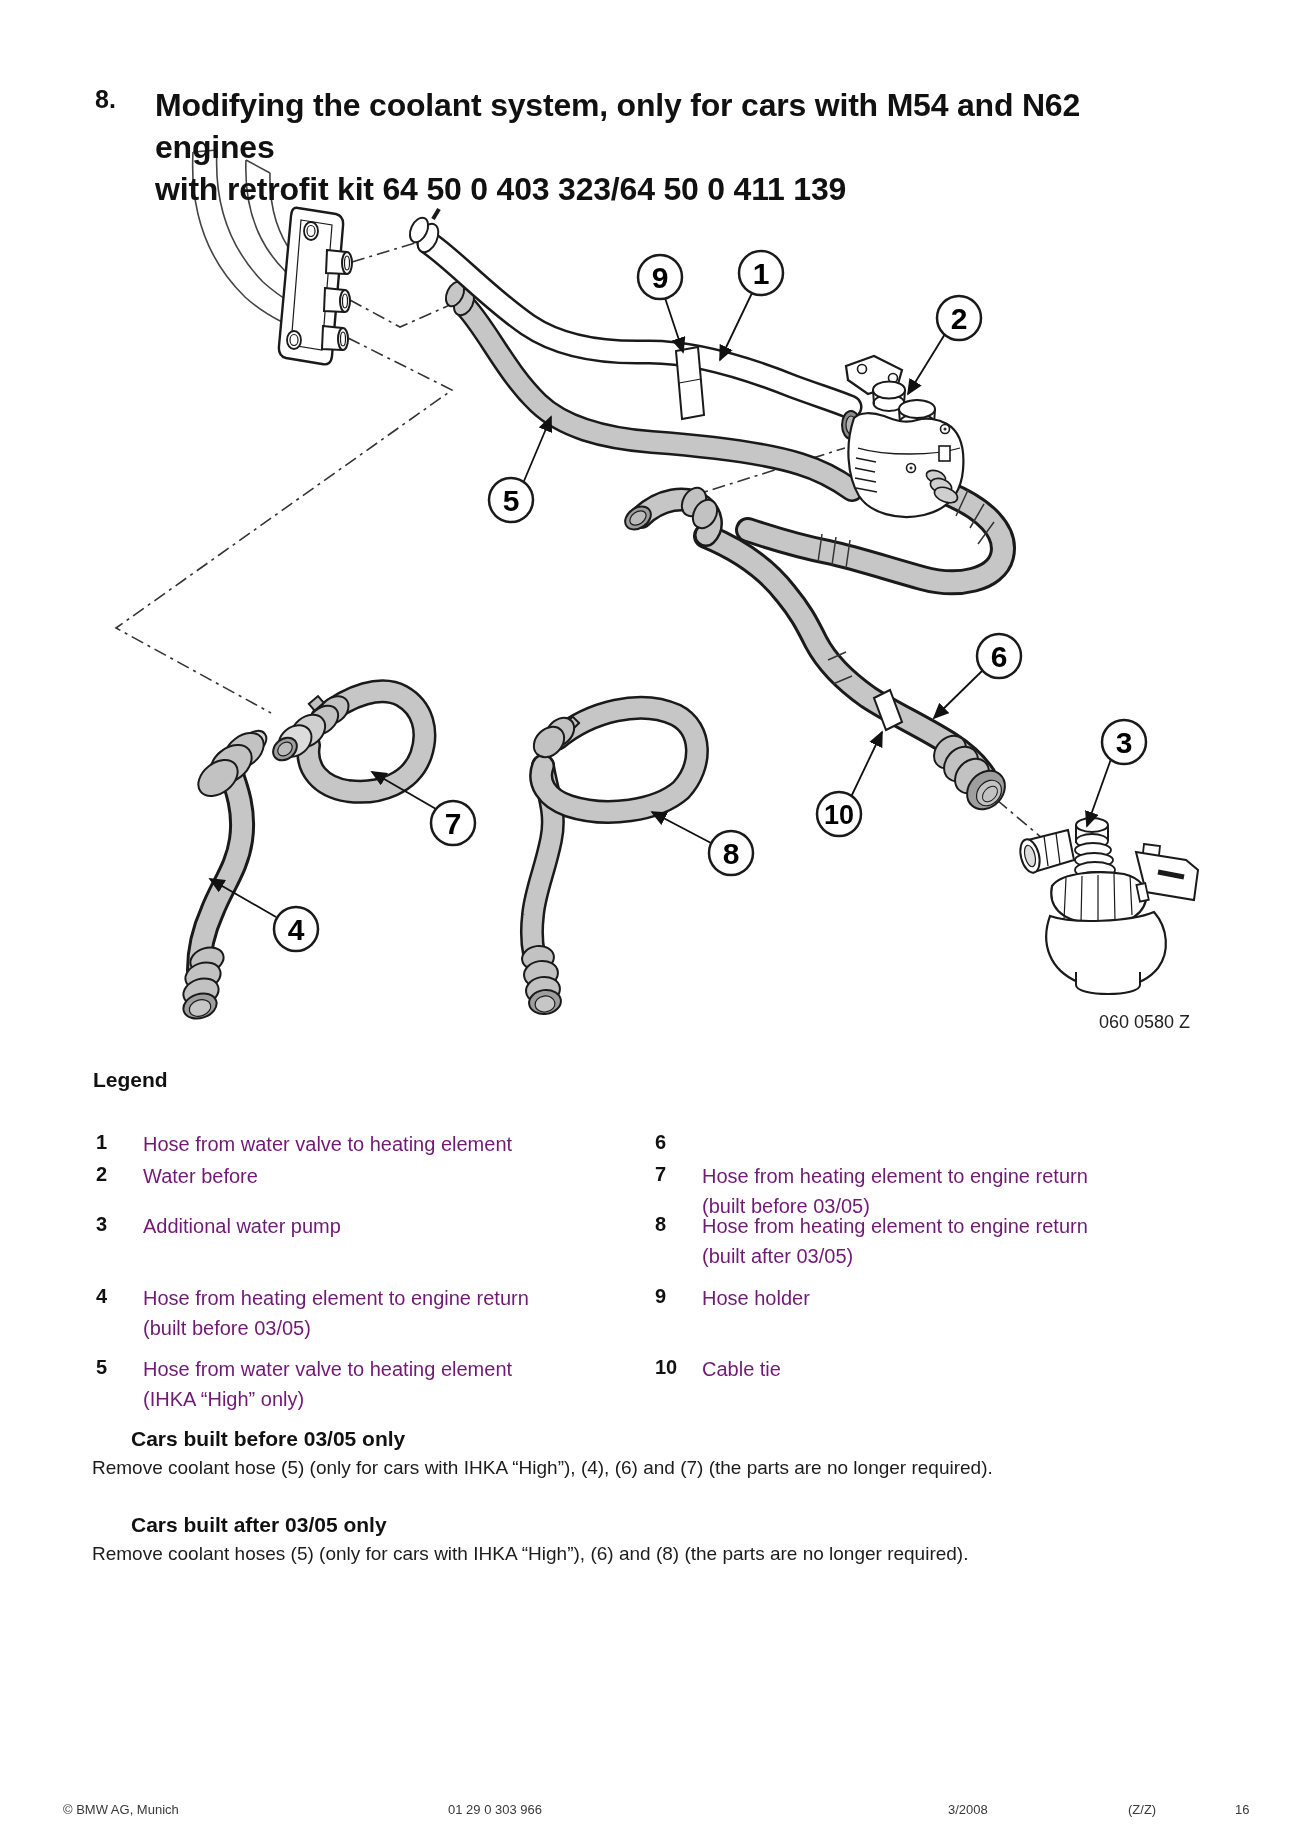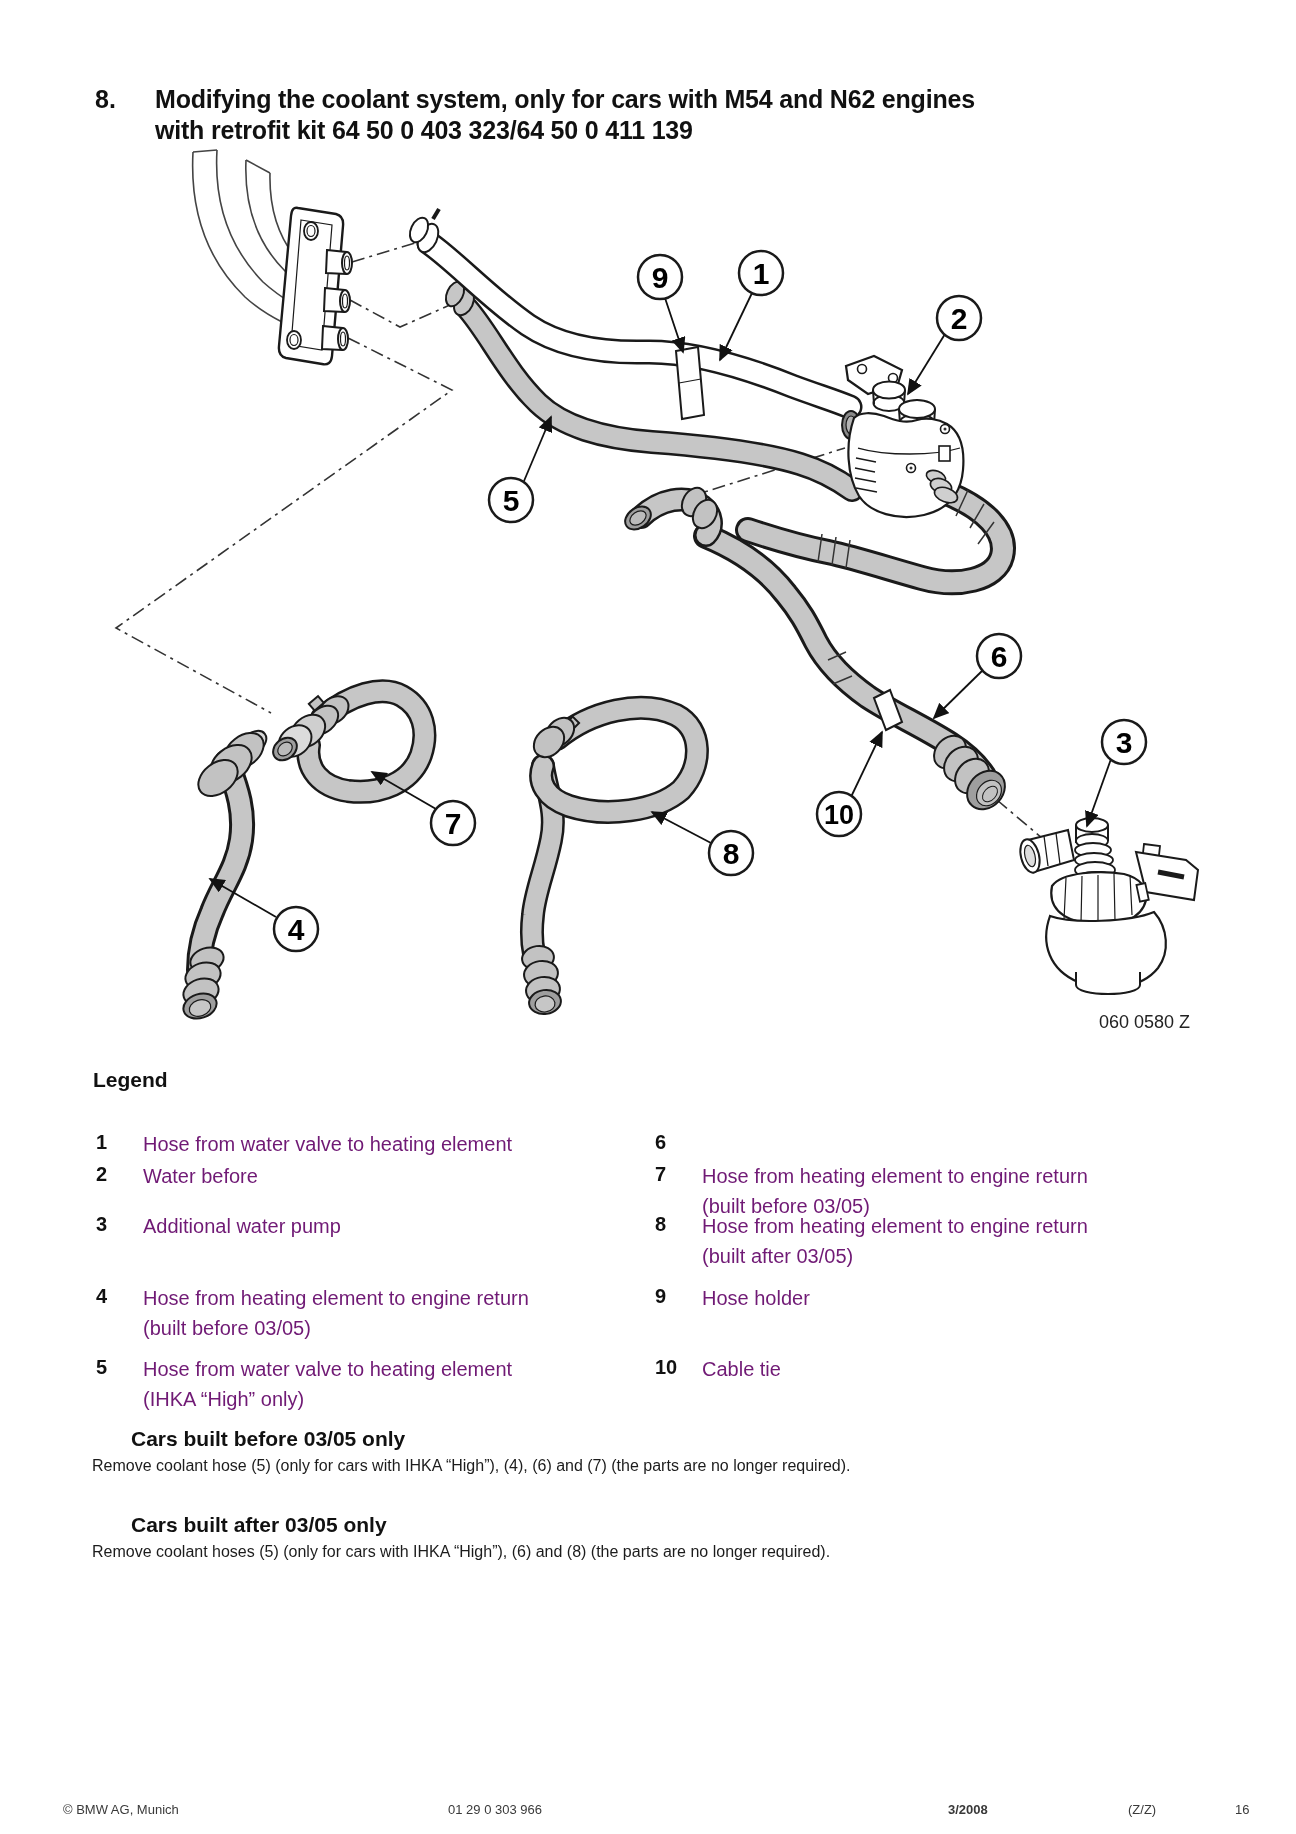--- a/index.html
+++ b/index.html
@@ -1,28 +1,28 @@
 <!DOCTYPE html>
 <html><head>
 <meta charset="utf-8">
 <style>
   html,body{margin:0;padding:0;background:#e8e8e8;}
   .page{position:relative;width:1296px;height:1834px;background:#ffffff;
         font-family:"Liberation Sans",sans-serif;color:#111;overflow:hidden;margin:0 auto;}
   .abs{position:absolute;}
   .heading-num{top:84px;left:95px;font-size:25px;font-weight:bold;line-height:31px;}
-  .heading-title{top:84px;left:155px;width:1020px;font-size:25px;font-weight:bold;
-                 line-height:31px;white-space:pre-line;letter-spacing:-0.2px;}
+  .heading-title{top:84px;left:155px;width:1020px;font-size:32px;font-weight:bold;
+                 line-height:42px;white-space:pre-line;letter-spacing:-0.2px;}
   .diagram-svg{top:0;left:0;width:1296px;height:1834px;}
   .figure-ref{top:1012px;left:890px;width:300px;text-align:right;font-size:18px;color:#222;}
   .legend-title{top:1068px;left:93px;font-size:21px;font-weight:bold;}
   .legend-num{font-size:20px;font-weight:bold;width:44px;}
   .legend-text{font-size:20px;line-height:30px;white-space:pre-line;color:#701a75;}
   .note-heading{font-size:21px;font-weight:bold;margin-left:39px;}
-  .note-body{font-size:16px;color:#1c1c1c;width:1040px;}
+  .note-body{font-size:19px;color:#1c1c1c;width:1040px;}
   .footer-item{top:1802px;font-size:13px;color:#3a3a3a;}
 </style>
 </head>
 <body>
 
 <div class="page">
 
   <svg class="abs diagram-svg" viewBox="0 0 1296 1834">
     <defs>
       <marker id="ah" markerWidth="9" markerHeight="8" refX="8" refY="4" orient="auto">
@@ -311,17 +311,17 @@
   <div class="abs legend-num" style="top:1356px;left:655px;">10</div>
   <div class="abs legend-text" style="top:1354px;left:702px;width:490px;">Cable tie</div>
 
   <div class="abs note-heading" style="top:1427px;left:92px;">Cars built before 03/05 only</div>
   <div class="abs note-body" style="top:1457px;left:92px;">Remove coolant hose (5) (only for cars with IHKA “High”), (4), (6) and (7) (the parts are no longer required).</div>
   <div class="abs note-heading" style="top:1513px;left:92px;">Cars built after 03/05 only</div>
   <div class="abs note-body" style="top:1543px;left:92px;">Remove coolant hoses (5) (only for cars with IHKA “High”), (6) and (8) (the parts are no longer required).</div>
 
   <div class="abs footer-item" style="left:63px;">© BMW AG, Munich</div>
   <div class="abs footer-item" style="left:448px;">01 29 0 303 966</div>
-  <div class="abs footer-item" style="left:948px;font-weight:bold;">3/2008</div>
+  <div class="abs footer-item" style="left:948px;">3/2008</div>
   <div class="abs footer-item" style="left:1128px;">(Z/Z)</div>
   <div class="abs footer-item" style="left:1235px;">16</div>
 
 </div>
 
 </body></html>

